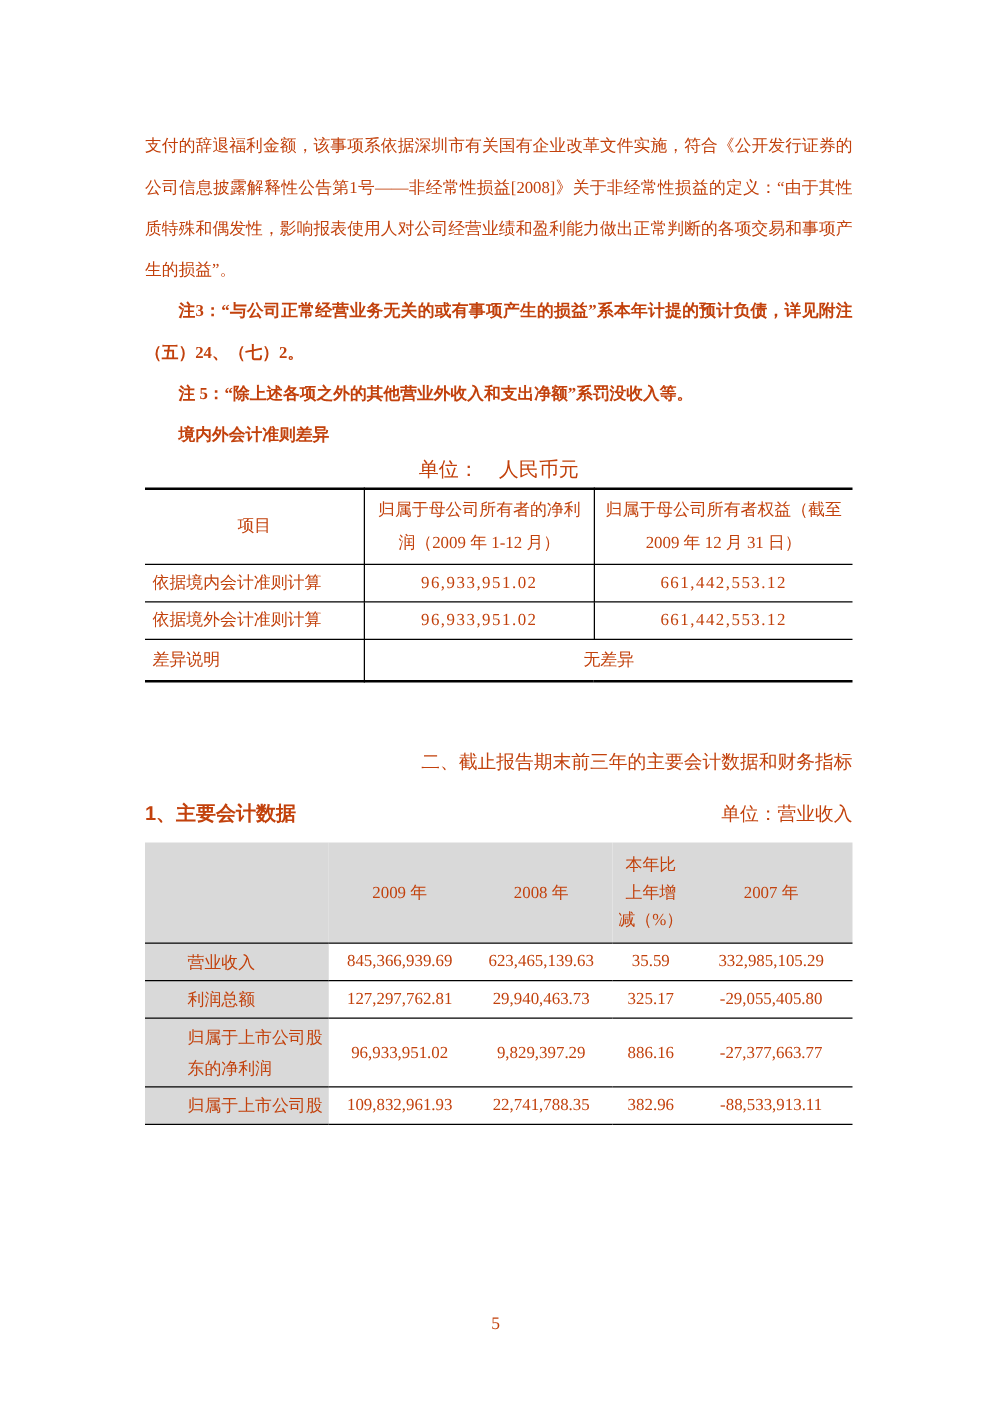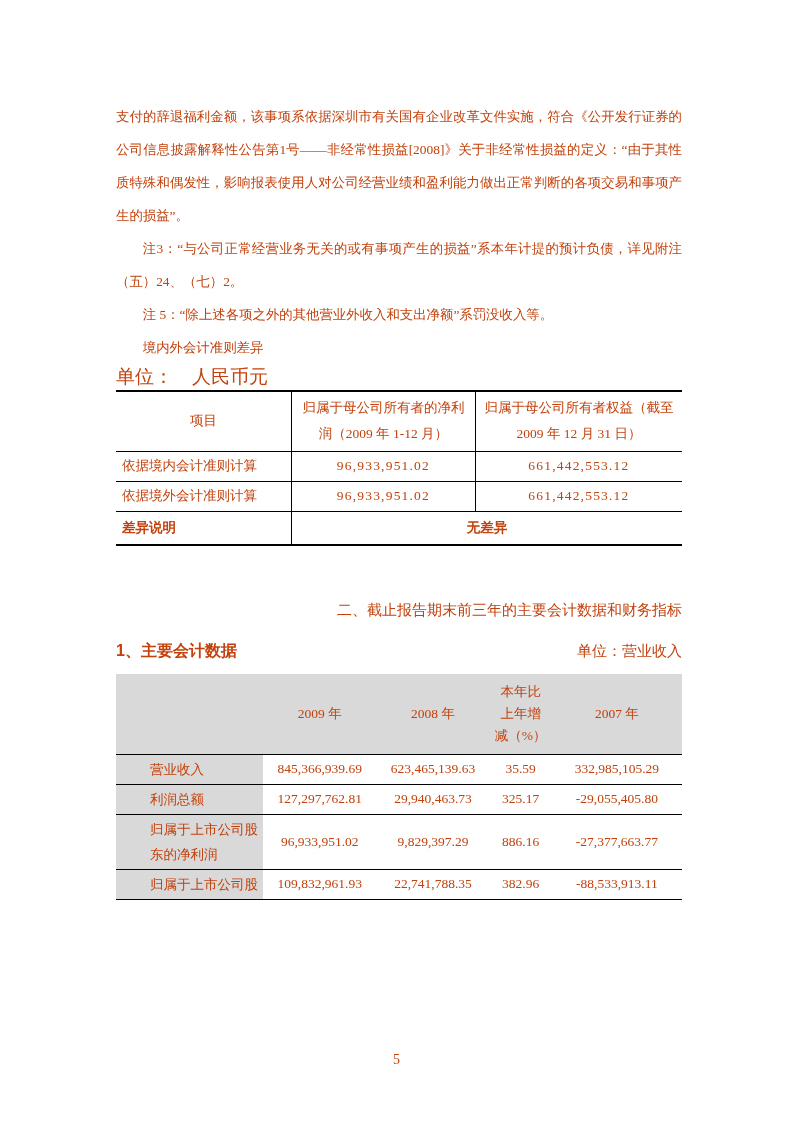--- a/index.html
+++ b/index.html
@@ -18,45 +18,45 @@
     position: absolute;
     left: 116px;
     top: 100px;
     width: 566px;
   }
   .para {
     font-size: 13.4px;
     line-height: 33px;
     text-align: justify;
   }
-  .para.indent { text-indent: 2em; }
+  .para.indent { text-indent: 2em; font-weight: bold; }
   .unit-line {
-    font-size: 19px;
+    font-size: 16px;
     line-height: 26px;
-    text-align: left;
+    text-align: center;
   }
   table { border-collapse: collapse; width: 100%; table-layout: fixed; }
 
   
   .t1 { border-top: 2px solid #000; border-bottom: 2px solid #000; }
   .t1 th, .t1 td {
     border: 1px solid #000;
     font-weight: normal;
     font-size: 13.5px;
     padding: 2px 6px;
     vertical-align: middle;
   }
   .t1 tr > *:first-child { border-left: none; }
   .t1 tr > *:last-child  { border-right: none; }
   .t1 thead th { height: 60px; text-align: center; line-height: 26px; }
   .t1 tbody td { height: 30px; }
   .t1 .label { text-align: left; }
   .t1 .num   { text-align: center; letter-spacing: 1.2px; }
   .t1 .merged { text-align: center; }
-  .t1 .diff-row td { height: 34px; font-weight: bold; }
+  .t1 .diff-row td { height: 34px; }
 
   
   .section-title {
     margin-top: 48px;
     font-size: 15px;
     font-weight: normal;
     line-height: 33px;
     text-align: right;
   }
   .subhead-row {

